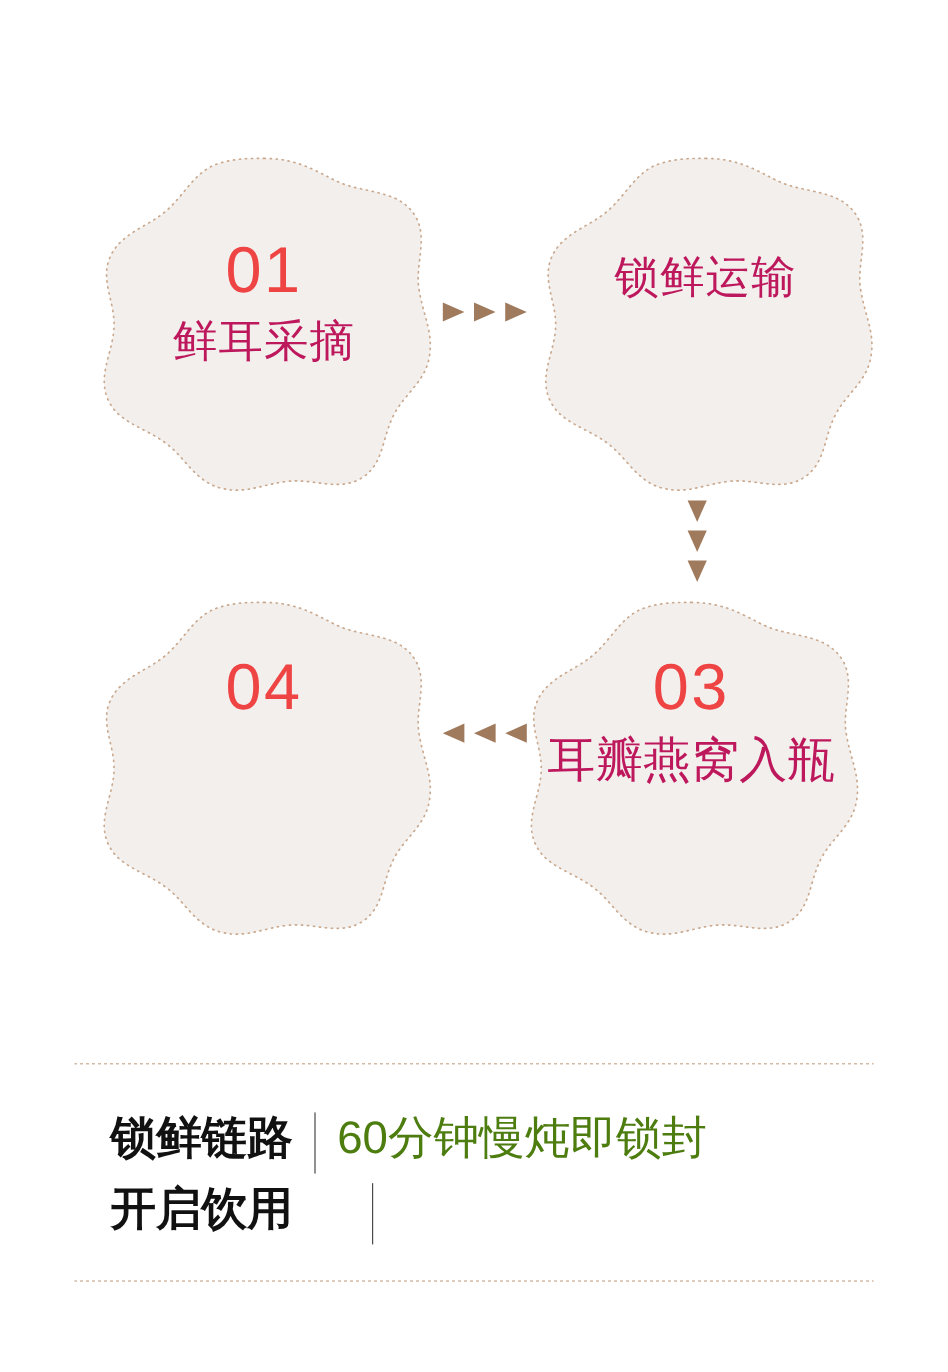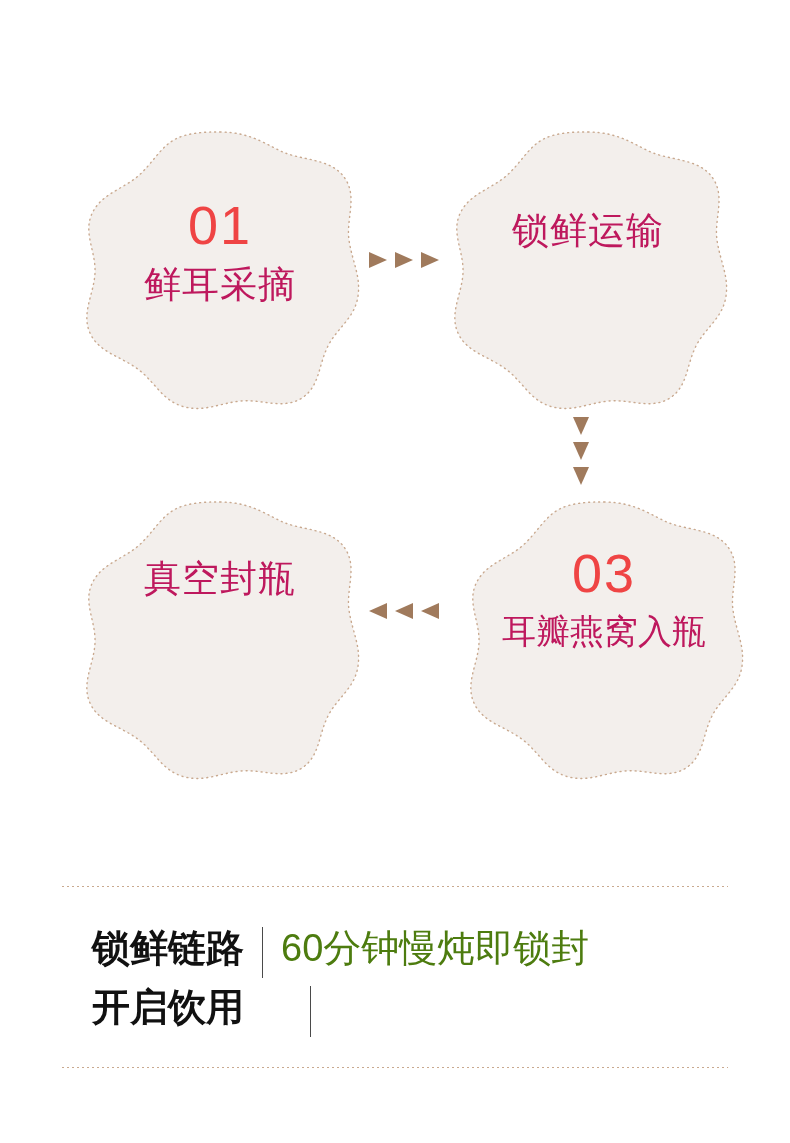--- a/index.html
+++ b/index.html
@@ -58,29 +58,29 @@
     line-height: 1.0;
     font-weight: 300;
     color: #be185d;
     letter-spacing: 1px;
     font-family: "Liberation Sans", "DejaVu Sans", sans-serif;
   }
 
   #step-01 { left: 78px;  top: 128px; }
   #step-02 { left: 446px; top: 128px; }
   #step-04 { left: 78px;  top: 498px; }
-  #step-03 { left: 462px; top: 498px; }
+  #step-03 { left: 434px; top: 498px; }
 
   #step-01 .blob-content { top: 70px; }
   #step-02 .blob-content { top: 70px; }
   #step-04 .blob-content { top: 48px; }
   #step-03 .blob-content { top: 48px; }
 
   
-  #step-03 .step-label { font-size: 34px; letter-spacing: 0px; }
+  #step-03 .step-label { font-size: 40px; letter-spacing: 0px; font-family: Liberation Serif, serif; }
 
   
   .arrow-group {
     position: absolute;
     display: flex;
     align-items: center;
     justify-content: center;
   }
   .arrow-group.horizontal { gap: 8px; }
   .arrow-group.vertical { flex-direction: column; gap: 7px; }
@@ -230,21 +230,21 @@
                C 142 275, 127 284, 107 279
                C 85 274, 77 254, 61 242
                C 43 228, 21 225, 12 205
                C 3 185, 16 166, 17 145
                C 18 124, 6 107, 13 88
                C 21 67, 43 62, 59 49
                C 76 35, 84 14, 105 8
                C 118 4, 130 4, 142 4 Z" fill="#F3EFEC" stroke="#c9a98f" stroke-width="1.4" stroke-dasharray="1 4" stroke-linecap="round"></path>
     </svg>
     <div class="blob-content">
-      <div class="step-label">真空封瓶</div>
+      <div class="step-number">04</div>
     </div>
   </div>
 
   <div class="step" id="step-03">
     <svg class="blob-svg" viewBox="0 0 284 286" aria-hidden="true">
       <path d="M142 4
                C 176 4, 192 20, 210 26
                C 232 33, 256 32, 268 52
                C 279 70, 268 92, 271 112
                C 274 133, 283 148, 280 168

